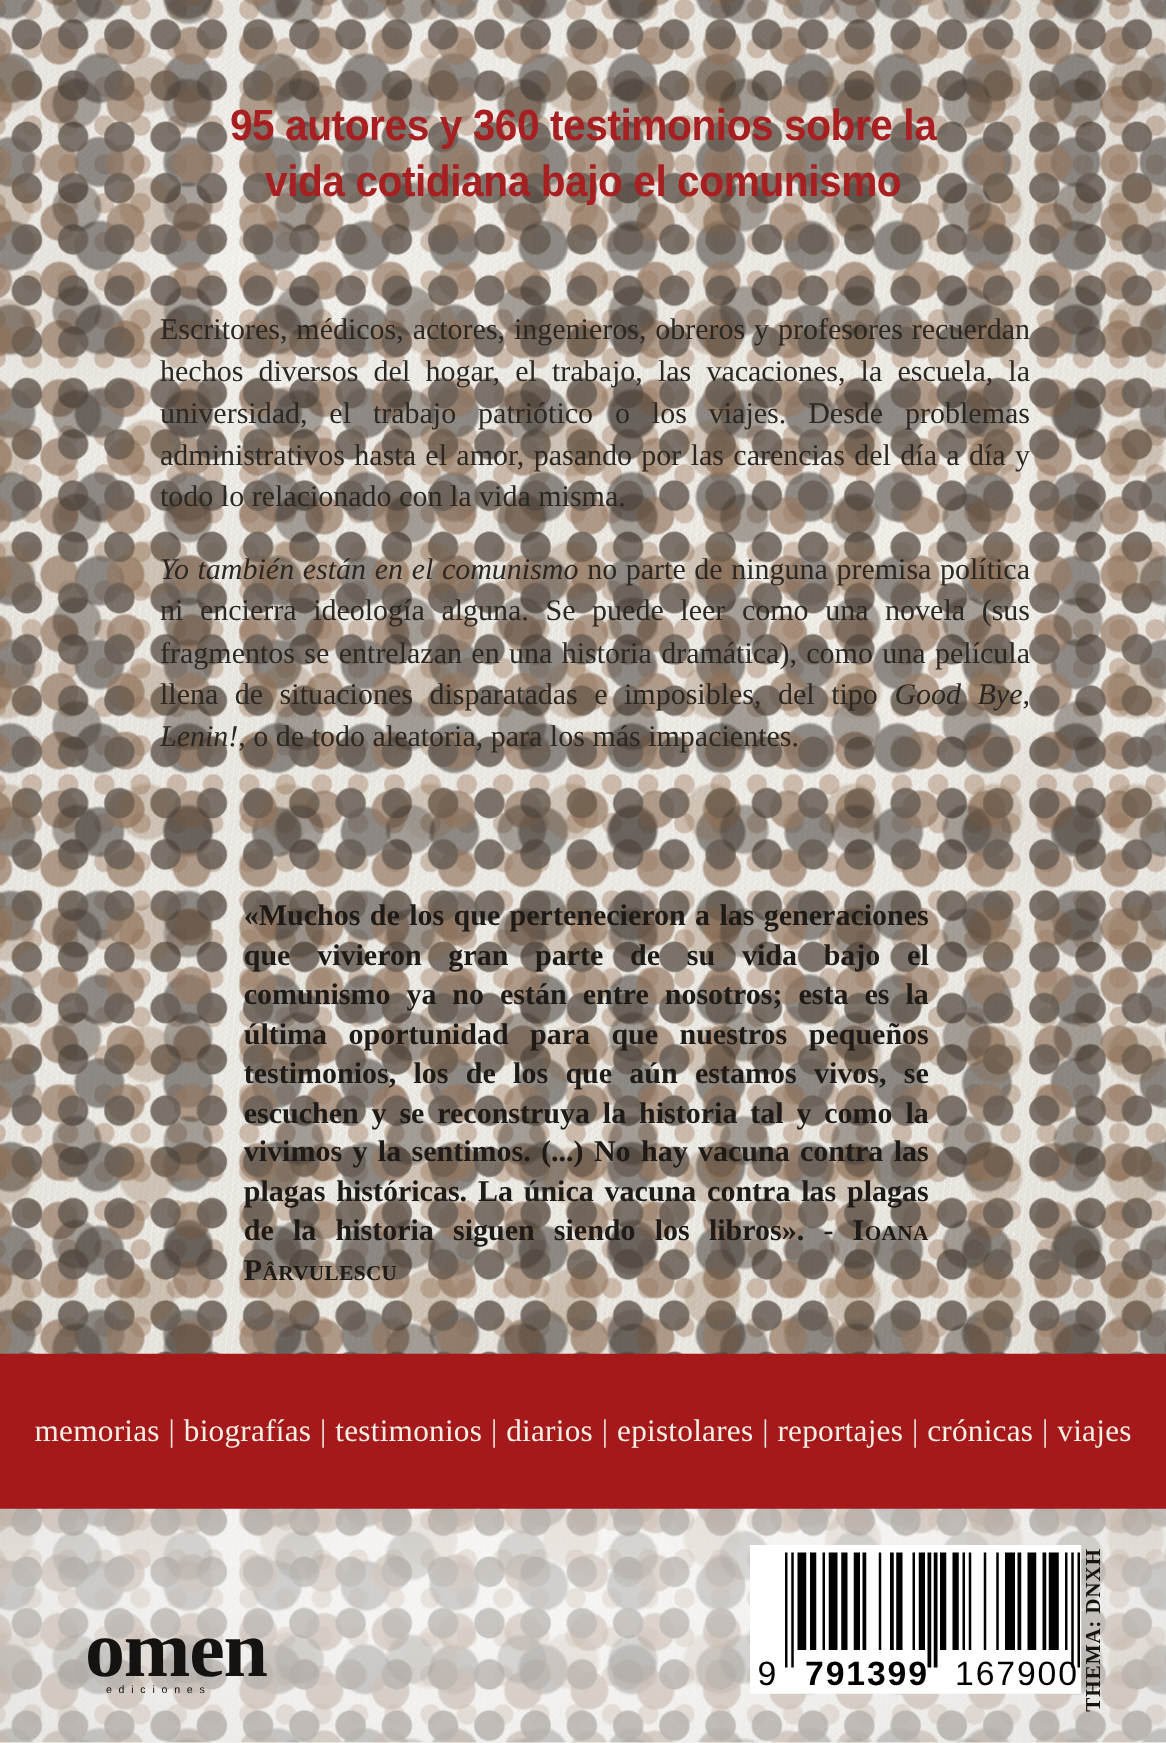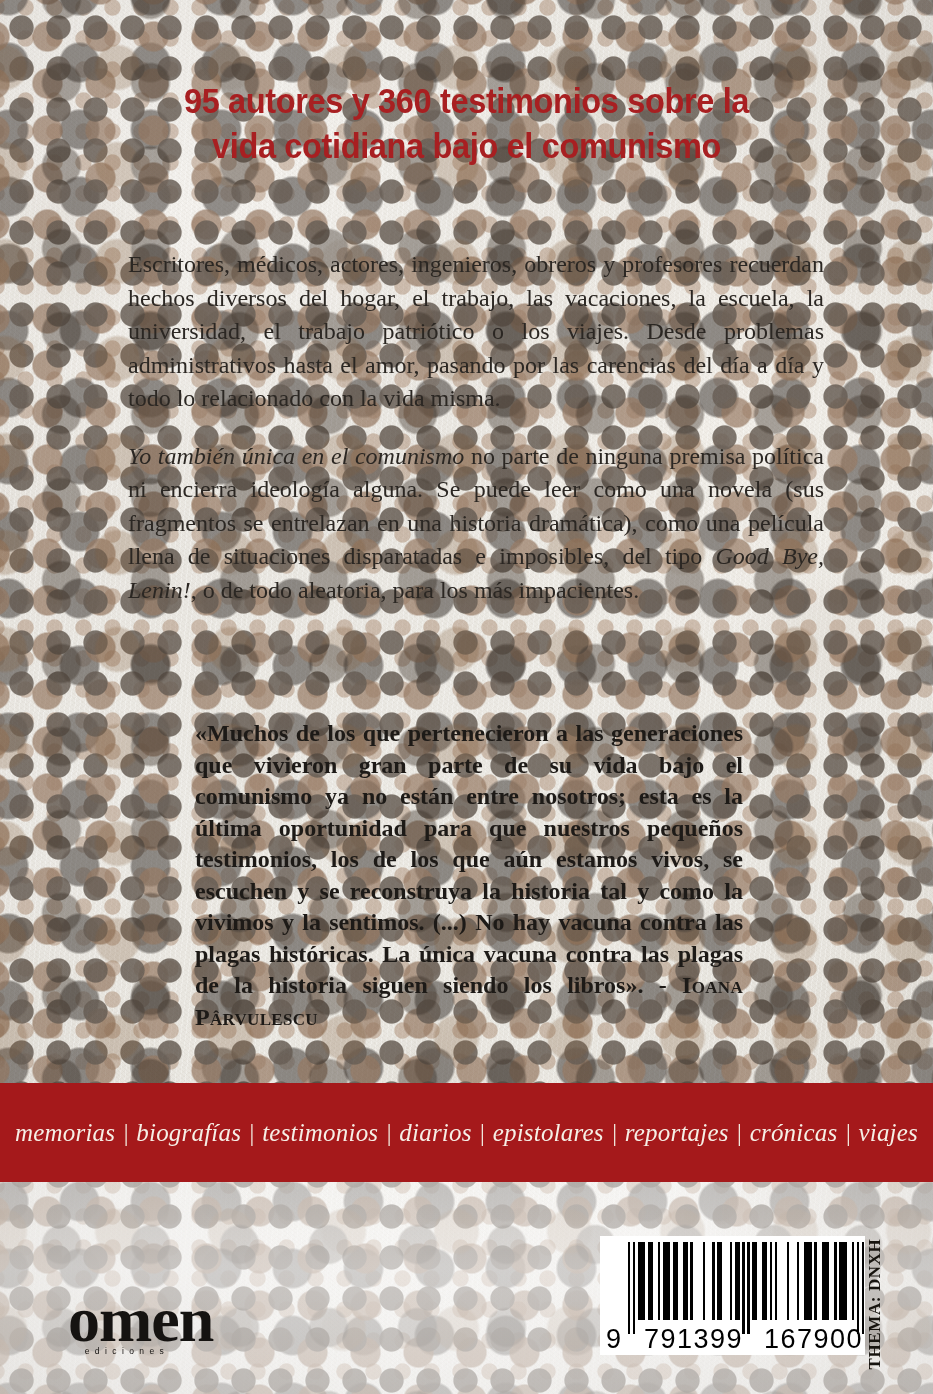--- a/index.html
+++ b/index.html
@@ -144,26 +144,25 @@
     font-variant: small-caps;
     font-weight: bold;
     letter-spacing: .3px;
   }
 
   
   .genre-band {
     position: absolute;
     left: 0; right: 0;
     top: 1083px;
-    height: 99px;
+    height: 124px;
     background: #a5191b;
     display: flex;
     align-items: center;
     justify-content: center;
-    font-style: italic;
   }
   .genre-list {
     color: #f6efe6;
     font-size: 25px;
     line-height: 1;
     letter-spacing: .2px;
     white-space: nowrap;
   }
   .genre-list .sep { padding: 0 7px; color: #f0e7dc; }
 
@@ -224,21 +223,21 @@
     left: 0; right: 0;
     bottom: 3px;
     height: 26px;
     font-family: "Liberation Sans", sans-serif;
     font-size: 27px;
     line-height: 26px;
     color: #000;
     letter-spacing: 0px;
   }
   .bd-lead  { position: absolute; left: 6px;   bottom: 0; }
-  .bd-left  { position: absolute; left: 44px;  bottom: 0; letter-spacing: 1.5px; }
+  .bd-left  { position: absolute; left: 44px;  bottom: 0; letter-spacing: 1.5px; font-weight: bold; }
   .bd-right { position: absolute; left: 152px; bottom: 0; letter-spacing: 1.5px; margin-left: 12px; }
 
   .thema {
     position: absolute;
     left: 862px;
     top: 1238px;
     width: 26px;
     height: 132px;
   }
   .thema span {
@@ -272,21 +271,21 @@
 
   <div class="content">
 
     <div class="headline">
       <span class="hl-line">95 autores y 360 testimonios sobre la</span>
       <span class="hl-line">vida cotidiana bajo el comunismo</span>
     </div>
 
     <div class="body-block">
       <p class="para">Escritores, médicos, actores, ingenieros, obreros y profesores recuerdan hechos diversos del hogar, el trabajo, las vacaciones, la escuela, la universidad, el trabajo patriótico o los viajes. Desde problemas administrativos hasta el amor, pasando por las carencias del día a día y todo lo relacionado con la vida misma.</p>
-      <p class="para"><em>Yo también única en el comunismo</em><span> no parte de ninguna premisa política ni encierra ideología alguna. Se puede leer como una novela (sus fragmentos se entrelazan en una historia dramática), como una película llena de situaciones disparatadas e imposibles, del tipo </span><em>Good Bye, Lenin!</em><span>, o de todo aleatoria, para los más impacientes.</span></p>
+      <p class="para"><em>Yo también están en el comunismo</em><span> no parte de ninguna premisa política ni encierra ideología alguna. Se puede leer como una novela (sus fragmentos se entrelazan en una historia dramática), como una película llena de situaciones disparatadas e imposibles, del tipo </span><em>Good Bye, Lenin!</em><span>, o de todo aleatoria, para los más impacientes.</span></p>
     </div>
 
     <div class="quote-block">
       <p class="quote"><span>«Muchos de los que pertenecieron a las generaciones que vivieron gran parte de su vida bajo el comunismo ya no están entre nosotros; esta es la última oportunidad para que nuestros pequeños testimonios, los de los que aún estamos vivos, se escuchen y se reconstruya la historia tal y como la vivimos y la sentimos. (...) No hay vacuna contra las plagas históricas. La única vacuna contra las plagas de la historia siguen siendo los libros». - </span><span class="attrib">Ioana Pârvulescu</span></p>
     </div>
 
     <div class="genre-band">
       <div class="genre-list">
         <span>memorias</span><span class="sep">|</span><span>biografías</span><span class="sep">|</span><span>testimonios</span><span class="sep">|</span><span>diarios</span><span class="sep">|</span><span>epistolares</span><span class="sep">|</span><span>reportajes</span><span class="sep">|</span><span>crónicas</span><span class="sep">|</span><span>viajes</span>
       </div>

